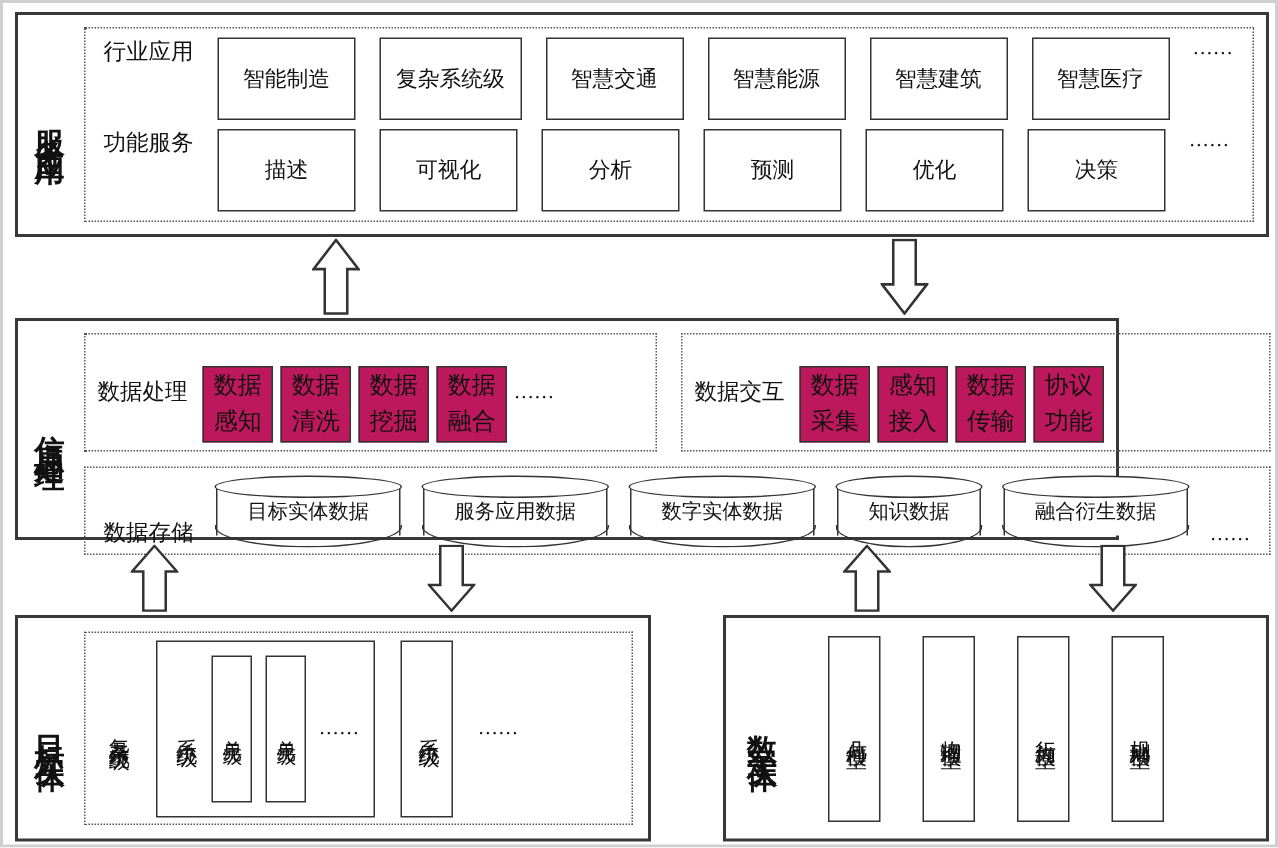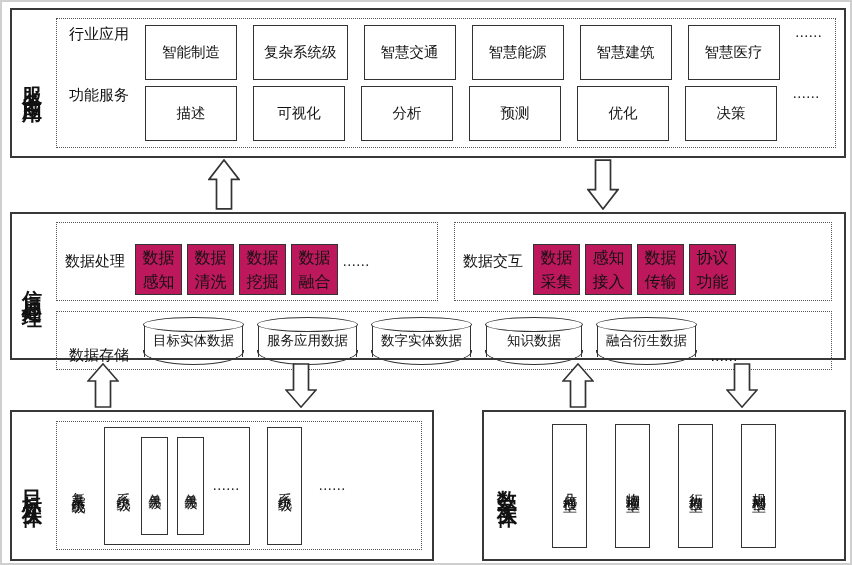--- a/index.html
+++ b/index.html
@@ -16,21 +16,21 @@
     overflow:hidden;
   }
   .layer {
     position:absolute;
     border:2px solid #383838;
     background:#ffffff;
     display:flex;
     align-items:stretch;
   }
   .service-layer { left:8px;  top:6px;   width:836px; height:150px; }
-  .info-layer    { left:8px;  top:210px; width:836px; height:148px; }
+  .info-layer    { left:8px;  top:210px; width:736px; height:148px; }
   .target-layer  { left:8px;  top:408px; width:424px; height:151px; }
   .digital-layer { left:480px;top:408px; width:364px; height:151px; }
 
   .layer-label {
     width:42px;
     display:flex; align-items:center; justify-content:center;
     writing-mode:vertical-rl; text-orientation:upright;
     font-weight:700; font-size:20px; letter-spacing:6px;
     color:#111;
   }
@@ -68,21 +68,21 @@
     display:flex; align-items:center; justify-content:center;
     text-align:center; font-size:16px; line-height:1.45;
     word-break:break-all; padding:2px; background:#be185d;margin-top:16px;
   }
   .storage { display:flex; align-items:flex-end; gap:15px; padding:4px 12px; height:62px; }
   .cyl {
     position:relative;
     min-width:96px; height:33px; margin:8px 0;
     border-left:1.7px solid #333; border-right:1.7px solid #333;
     display:flex; align-items:center; justify-content:center;
-    padding:0 8px; background:#fff;
+    padding:0 20px; background:#fff;
   }
   .cyl::before {
     content:""; position:absolute; top:-7px; left:-1.7px; right:-1.7px; height:13px;
     border:1.7px solid #333; border-radius:50%; background:#fff;
   }
   .cyl::after {
     content:""; position:absolute; bottom:-8px; left:-1.7px; right:-1.7px; height:14px;
     border:1.7px solid #333; border-top:none;
     border-radius:0 0 50% 50% / 0 0 14px 14px;
   }

